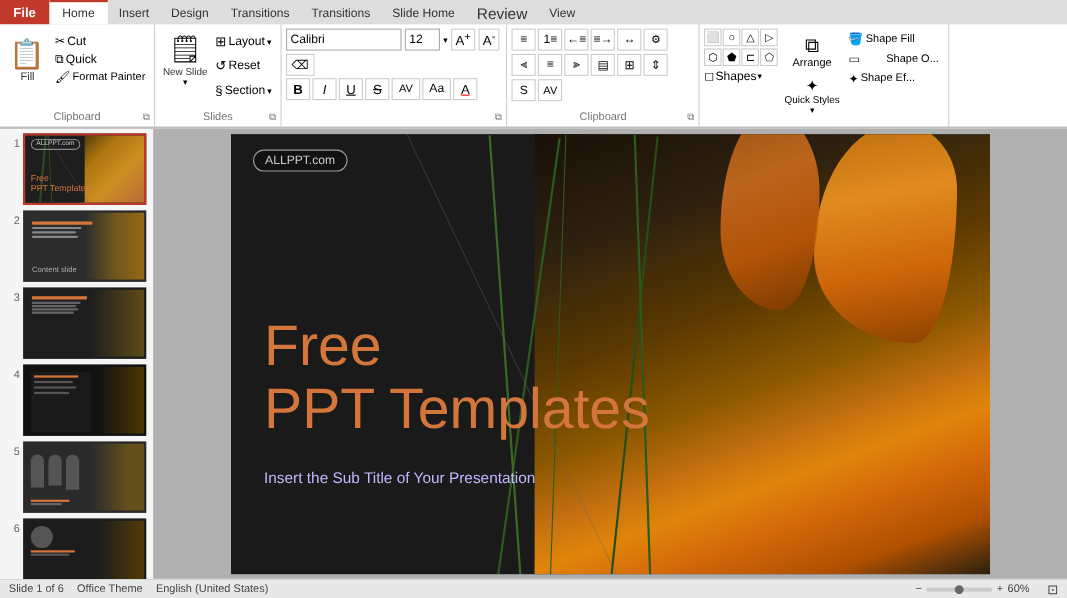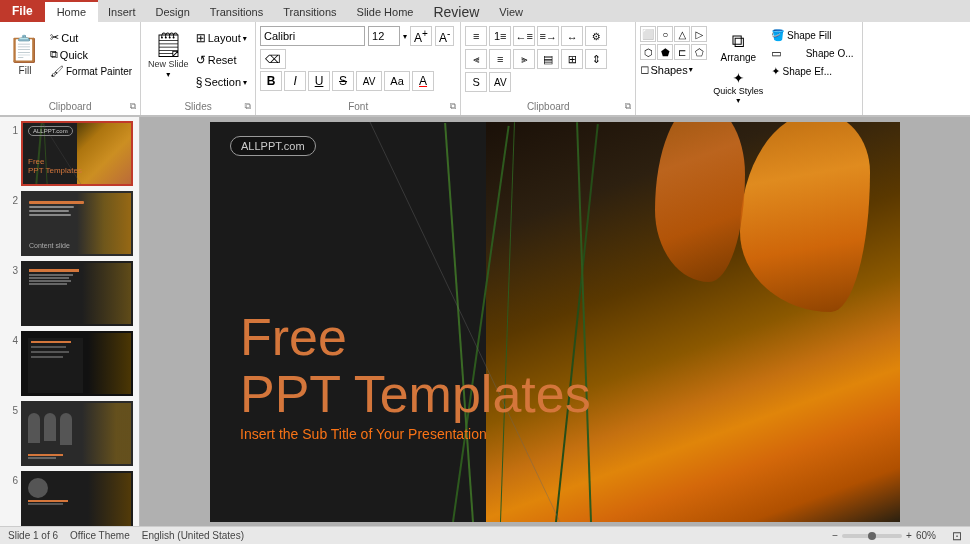--- a/index.html
+++ b/index.html
@@ -91,21 +91,20 @@
     </div>
     <div style="display:flex; align-items:center; gap:2px;">
       <button style="width:22px; height:20px; border:1px solid #ccc; background:white; cursor:pointer; font-weight:bold; font-size:12px;">B</button>
       <button style="width:22px; height:20px; border:1px solid #ccc; background:white; cursor:pointer; font-style:italic; font-size:12px;">I</button>
       <button style="width:22px; height:20px; border:1px solid #ccc; background:white; cursor:pointer; text-decoration:underline; font-size:12px;">U</button>
       <button style="width:22px; height:20px; border:1px solid #ccc; background:white; cursor:pointer; text-decoration:line-through; font-size:12px;">S</button>
       <button style="width:26px; height:20px; border:1px solid #ccc; background:white; cursor:pointer; font-size:10px;">AV</button>
       <button style="width:26px; height:20px; border:1px solid #ccc; background:white; cursor:pointer; font-size:11px;">Aa</button>
       <button style="width:22px; height:20px; border:1px solid #ccc; background:white; cursor:pointer; font-size:12px; text-decoration:underline; text-decoration-color:red;">A</button>
     </div>
-    <span style="position:absolute; bottom:3px; left:0; right:0; text-align:center; font-size:10px; color:#777;">Font</span>
     <span style="position:absolute; bottom:3px; right:4px; font-size:9px; color:#777; cursor:pointer;">⧉</span>
   </div>
 
   <div style="display:flex; flex-direction:column; padding:4px 6px 16px 4px; border-right:1px solid #d0d0d0; position:relative; min-width:175px;">
     <div style="display:flex; gap:2px; margin-bottom:3px;">
       <button style="width:22px;height:20px;border:1px solid #ccc;background:white;cursor:pointer;font-size:11px;">≡</button>
       <button style="width:22px;height:20px;border:1px solid #ccc;background:white;cursor:pointer;font-size:11px;">1≡</button>
       <button style="width:22px;height:20px;border:1px solid #ccc;background:white;cursor:pointer;font-size:11px;">←≡</button>
       <button style="width:22px;height:20px;border:1px solid #ccc;background:white;cursor:pointer;font-size:11px;">≡→</button>
       <button style="width:22px;height:20px;border:1px solid #ccc;background:white;cursor:pointer;font-size:11px;">↔</button>
@@ -304,21 +303,21 @@
         <line x1="160" y1="0" x2="350" y2="400" stroke="#666" stroke-width="0.8" opacity="0.5"></line>
       </svg>
 
       <div style="position:absolute; top:14px; left:20px; border:1.5px solid #999; border-radius:14px; padding:3px 10px; font-size:11px; color:#ccc; background:rgba(0,0,0,0.3);">
         <span>ALLPPT.com</span>
       </div>
 
       <div style="position:absolute; bottom:80px; left:30px;">
         <div style="font-size:52px; color:#d4763b; font-weight:300; line-height:1.1;">Free</div>
         <div style="font-size:52px; color:#d4763b; font-weight:300; line-height:1.1;">PPT Templates</div>
-        <div style="font-size:14px; color:#f97316; margin-top:2px;">Insert the Sub Title of Your Presentation</div>
+        <div style="font-size:14px; color:#c4b5fd; margin-top:24px;">Insert the Sub Title of Your Presentation</div>
       </div>
 
     </div>
   </div>
 
 </div>
 
 <div style="height:18px; background:#e8e8e8; border-top:1px solid #ccc; display:flex; align-items:center; padding:0 8px; font-size:10px; color:#444; gap:12px;">
   <span>Slide 1 of 6</span>
   <span>Office Theme</span>

